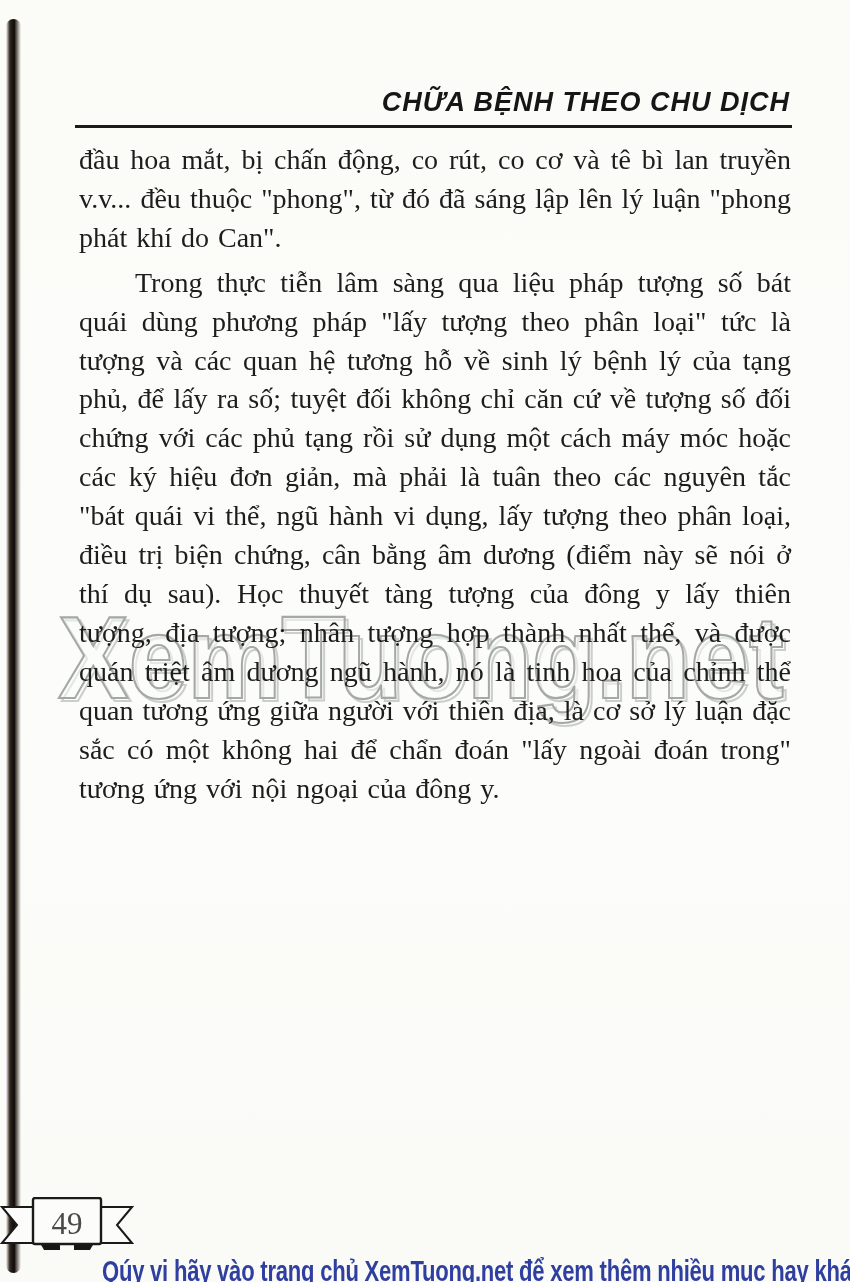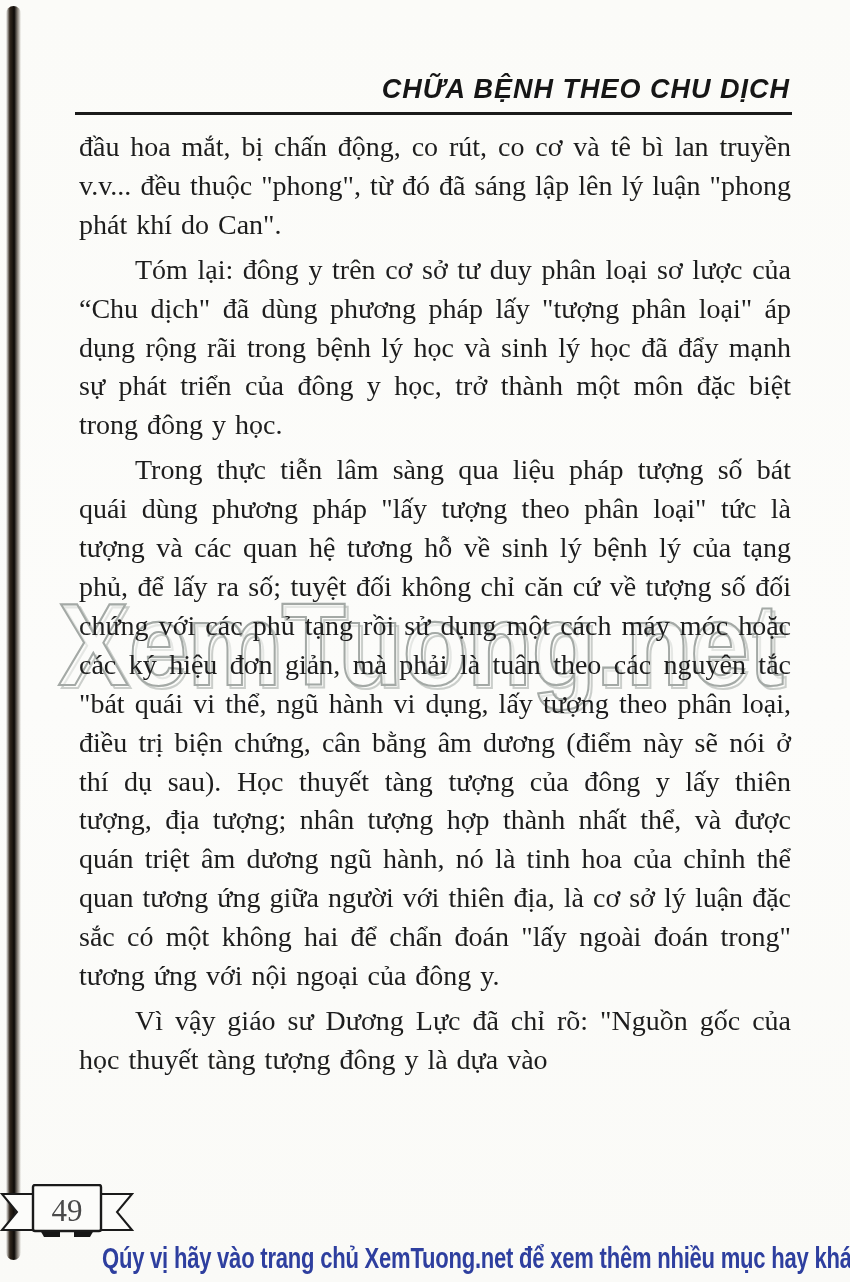--- a/index.html
+++ b/index.html
@@ -6,20 +6,21 @@
   html, body {
     margin: 0; padding: 0;
     width: 850px; height: 1282px;
     background: #fbfbf8;
     font-family: "Liberation Serif", serif;
     overflow: hidden;
   }
   .page {
     position: absolute; inset: 0;
     background: linear-gradient(180deg, #fbfbf8 0%, #fcfcfa 55%, #fafaf7 100%);
+    margin-top: 13px;
   }
   
   .spine {
     position: absolute; left: 6px; top: 6px; width: 15px; height: 1254px;
     background: linear-gradient(to right,
       rgba(50,40,30,0) 0%, #33291f 25%, #0d0a07 55%,
       rgba(70,58,45,0.55) 80%, rgba(70,58,45,0) 100%);
     border-radius: 8px;
     filter: blur(0.4px);
   }
@@ -82,23 +83,21 @@
   <div class="running-title">CHỮA BỆNH THEO CHU DỊCH</div>
   <div class="header-rule"></div>
 
   <svg class="watermark" width="744" height="156" viewBox="0 0 744 156">
     <text x="374" y="114" text-anchor="middle" font-family="Liberation Sans, sans-serif" font-weight="bold" font-size="116" textLength="726" lengthAdjust="spacingAndGlyphs" fill="none" stroke="#c6cac6" stroke-width="2.2">XemTuong.net</text>
     <text x="371" y="111" text-anchor="middle" font-family="Liberation Sans, sans-serif" font-weight="bold" font-size="116" textLength="726" lengthAdjust="spacingAndGlyphs" fill="rgba(252,252,250,0.55)" stroke="#9ba19d" stroke-width="2.2">XemTuong.net</text>
   </svg>
 
   <main class="body-text">
     <p class="para no-indent">đầu hoa mắt, bị chấn động, co rút, co cơ và tê bì lan truyền v.v... đều thuộc "phong", từ đó đã sáng lập lên lý luận "phong phát khí do Can".</p>
-    <p class="para">Tóm lại: đông y trên cơ sở tư duy phân loại sơ lược của “Chu dịch" đã dùng phương pháp lấy "tượng phân loại" áp dụng rộng rãi trong bệnh lý học và sinh lý học đã đẩy mạnh sự phát triển của đông y học, trở thành một môn đặc biệt trong đông y học.</p>
     <p class="para">Trong thực tiễn lâm sàng qua liệu pháp tượng số bát quái dùng phương pháp "lấy tượng theo phân loại" tức là tượng và các quan hệ tương hỗ về sinh lý bệnh lý của tạng phủ, để lấy ra số; tuyệt đối không chỉ căn cứ về tượng số đối chứng với các phủ tạng rồi sử dụng một cách máy móc hoặc các ký hiệu đơn giản, mà phải là tuân theo các nguyên tắc "bát quái vi thể, ngũ hành vi dụng, lấy tượng theo phân loại, điều trị biện chứng, cân bằng âm dương (điểm này sẽ nói ở thí dụ sau). Học thuyết tàng tượng của đông y lấy thiên tượng, địa tượng; nhân tượng hợp thành nhất thể, và được quán triệt âm dương ngũ hành, nó là tinh hoa của chỉnh thể quan tương ứng giữa người với thiên địa, là cơ sở lý luận đặc sắc có một không hai để chẩn đoán "lấy ngoài đoán trong" tương ứng với nội ngoại của đông y.</p>
-    <p class="para">Vì vậy giáo sư Dương Lực đã chỉ rõ: "Nguồn gốc của học thuyết tàng tượng đông y là dựa vào</p>
   </main>
 
   <div class="ribbon-wrap">
     <svg width="134" height="60" viewBox="0 0 134 60">
 
       <polygon points="2,10 40,10 40,46 2,46 17,28" fill="#fcfcfa" stroke="#1a1a1a" stroke-width="2"></polygon>
 
       <polygon points="132,10 94,10 94,46 132,46 117,28" fill="#fcfcfa" stroke="#1a1a1a" stroke-width="2"></polygon>
 
       <polygon points="40,46 60,46 60,53 44,53" fill="#161616"></polygon>

